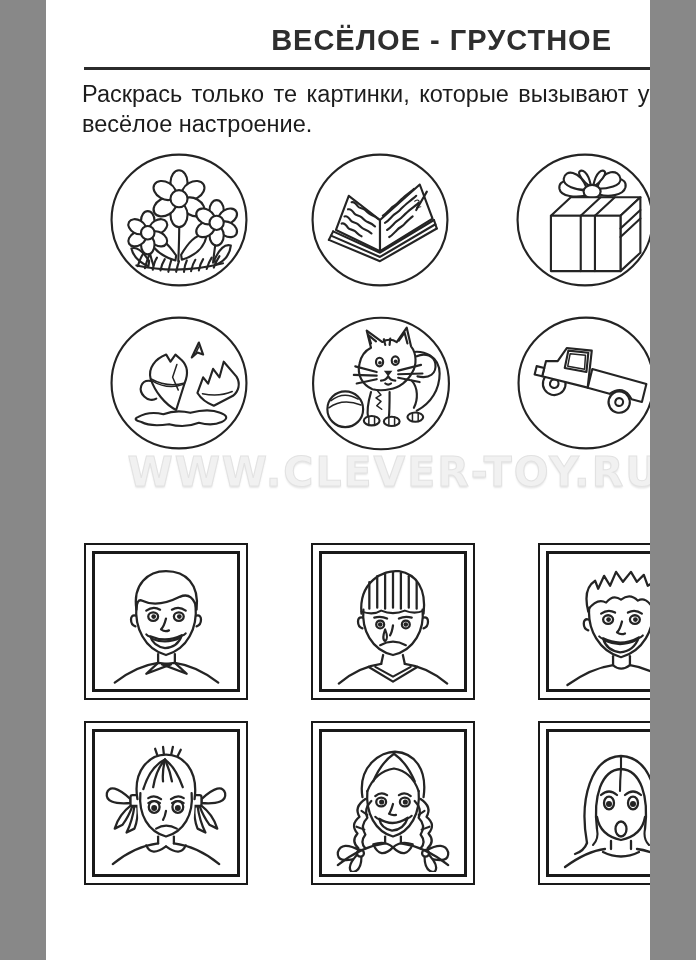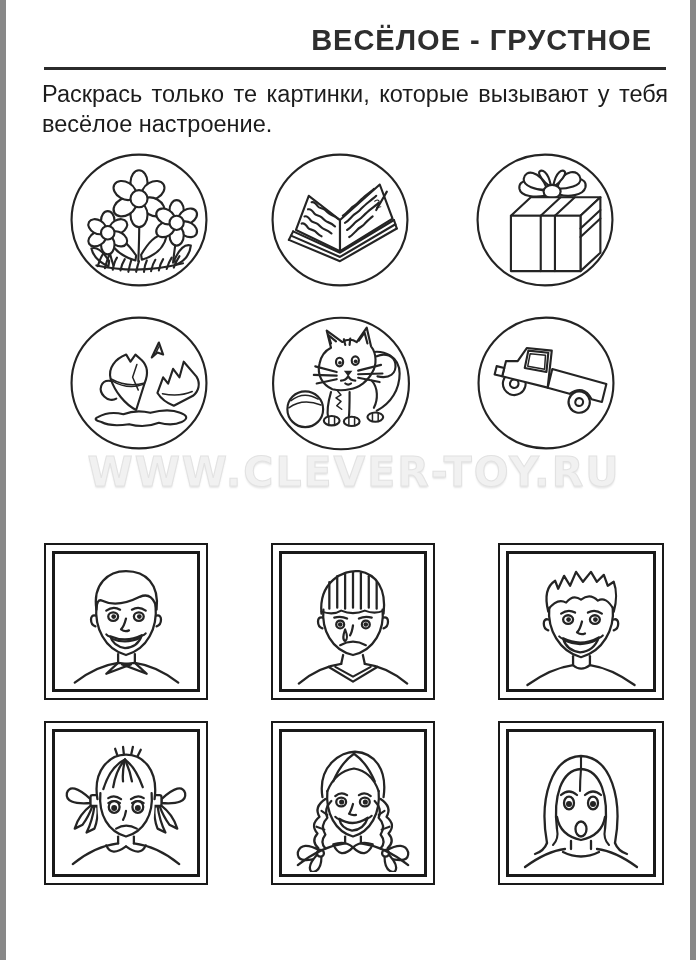--- a/index.html
+++ b/index.html
@@ -1,17 +1,17 @@
 <!DOCTYPE html>
 <html><head>
 <meta charset="utf-8">
 <style>
   html,body { margin:0; padding:0; background:#888; }
   .page {
-    position:relative; width:684px; height:960px; margin:0 auto;
+    position:relative; width:604px; height:960px; margin:0 auto;
     background:#ffffff; overflow:hidden;
     font-family:"Liberation Sans", sans-serif; color:#1f1f1f;
   }
   .title {
     position:absolute; top:24px; left:36px; right:38px; margin:0;
     text-align:right; font-size:29px; font-weight:600; letter-spacing:1px; color:#2e2e2e;
   }
   .rule { position:absolute; top:67px; left:38px; width:622px; height:2.5px; background:#2b2b2b; }
   .task {
     position:absolute; left:36px; width:626px; margin:0;

